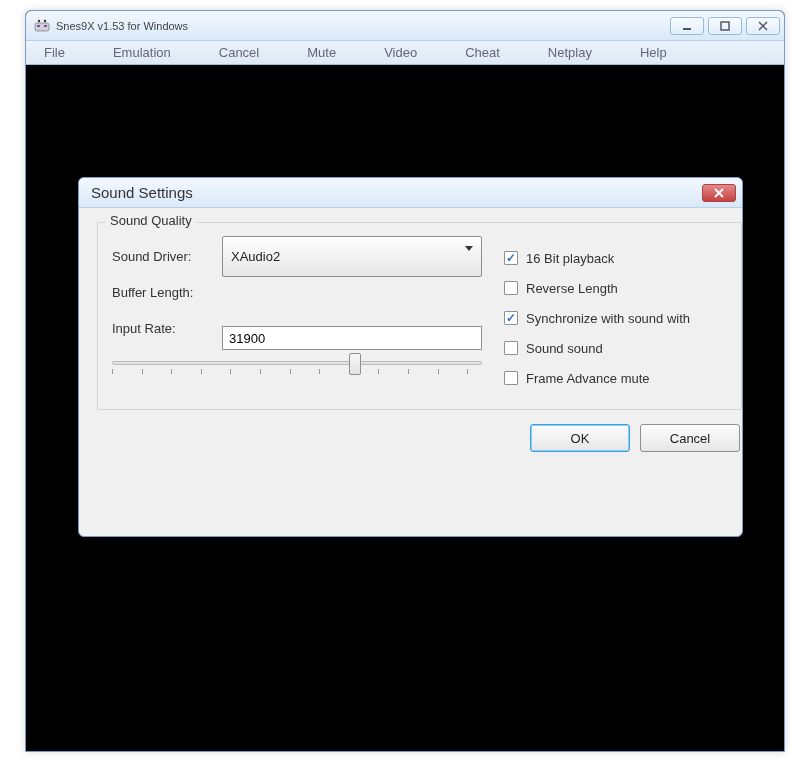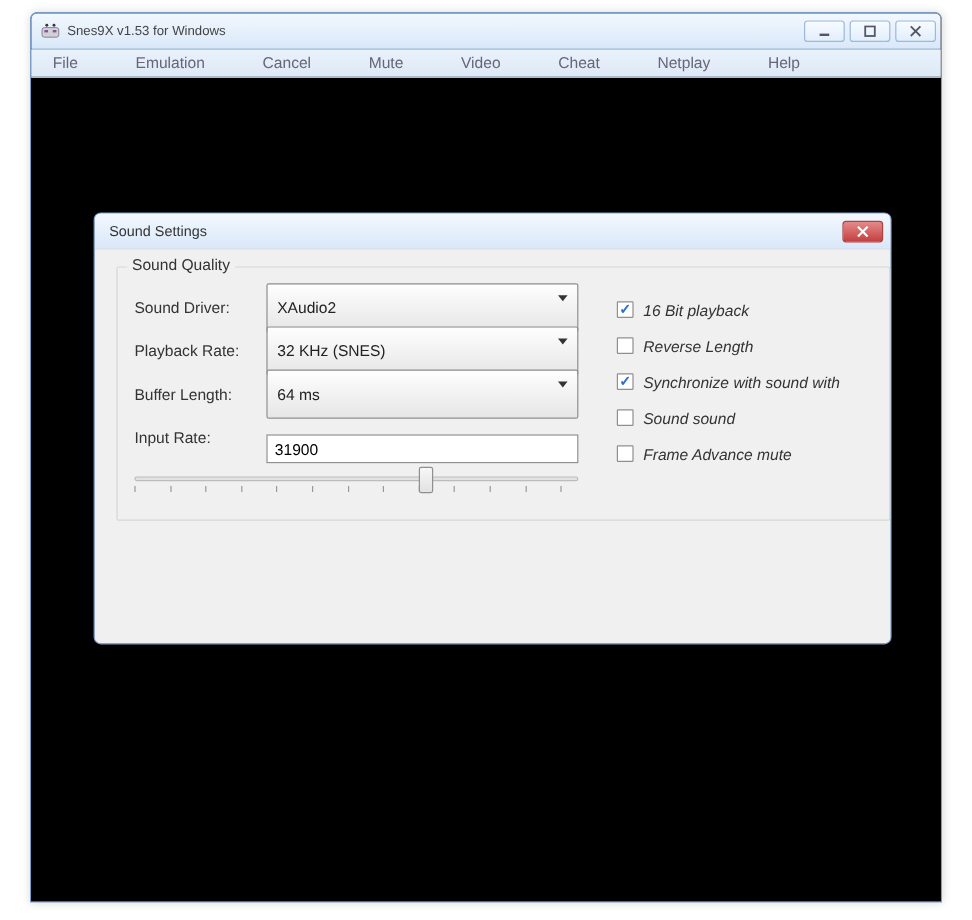--- a/index.html
+++ b/index.html
@@ -77,21 +77,21 @@
       box-shadow: 0 2px 12px rgba(0,0,0,0.5);
     }
     .dlg-titlebar {
       height: 30px;
       background: linear-gradient(#f3f8fe, #d9e8f9);
       border-bottom: 1px solid #b9cfe6;
       display:flex; align-items:center;
       padding: 0 6px 0 12px;
       border-radius: 5px 5px 0 0;
     }
-    .dlg-title { flex:1; color:#333; font-size:12px; }
+    .dlg-title { flex:1; color:#333; font-size:15px; }
     .dlg-close {
       width: 34px; height: 18px;
       border: 1px solid #a84545;
       border-radius: 3px;
       background: linear-gradient(#e48a8a,#c54040);
       display:flex; align-items:center; justify-content:center;
       cursor:pointer;
       color: #fff;
     }
     .dlg-body {
@@ -107,21 +107,21 @@
     .group-label {
       position:absolute;
       top: -10px; left: 8px;
       background: #f0f0f0;
       padding: 0 4px;
       font-size: 13px;
       color: #333;
     }
     .group-content {
       display: flex;
-      gap: 32px;
+      gap: 22px;
       margin-top: 6px;
     }
     .left-col { flex: 0 0 370px; }
     .right-col { flex: 1; }
     .row { display:flex; align-items:center; margin-bottom: 10px; height: 26px; }
     .lbl { width: 110px; color: #333; font-size: 13px; }
     .dropdown {
       flex:1;
       height: 41px;
       border: 1px solid #8e8f8f;
@@ -200,21 +200,21 @@
       cursor:pointer;
       border-radius: 1px;
     }
     .checkbox.checked::after {
       content: '✓';
       color: #2a6fc9;
       font-size: 12px;
       font-weight: bold;
       line-height: 1;
     }
-    .check-label { color:#333; font-size:13px;font-style:italic; }
+    .check-label { color:#333; font-size:13px; }
     .dlg-buttons {
       display:flex;
       justify-content: flex-end;
       gap: 10px;
       padding-right: 2px;
     }
     .btn {
       width: 100px; height: 28px;
       border: 1px solid #8e8f8f;
       border-radius: 3px;
@@ -289,30 +289,21 @@
       <span class="group-label">Sound Quality</span>
       <div class="group-content">
         <div class="left-col">
           <div class="row">
             <span class="lbl">Sound Driver:</span>
             <div class="dropdown">
               <span>XAudio2</span>
             </div>
           </div>
           <div class="row">
-            <span class="lbl">Playback Rate:</span>
-            <div class="dropdown">
-              <span>32 KHz (SNES)</span>
-            </div>
-          </div>
-          <div class="row">
             <span class="lbl">Buffer Length:</span>
-            <div class="dropdown">
-              <span>64 ms</span>
-            </div>
           </div>
           <div class="row">
             <span class="lbl">Input Rate:</span>
             <input class="textinput" value="31900" style="">
           </div>
           <div class="slider-row">
             <div class="slider">
               <div class="slider-track"></div>
               <div class="slider-ticks">
                 <span style="left:0%"></span>
@@ -350,14 +341,22 @@
               <div class="checkbox"></div>
               <span class="check-label">Sound sound</span>
             </div>
             <div class="check-row">
               <div class="checkbox"></div>
               <span class="check-label">Frame Advance mute</span>
             </div>
           </div>
       </div>
     </div>
+    <div class="dlg-buttons">
+      <div class="btn default">
+        <span>OK</span>
+      </div>
+      <div class="btn">
+        <span>Cancel</span>
+      </div>
+    </div>
   </div>
 </div>
 
 </body></html>

